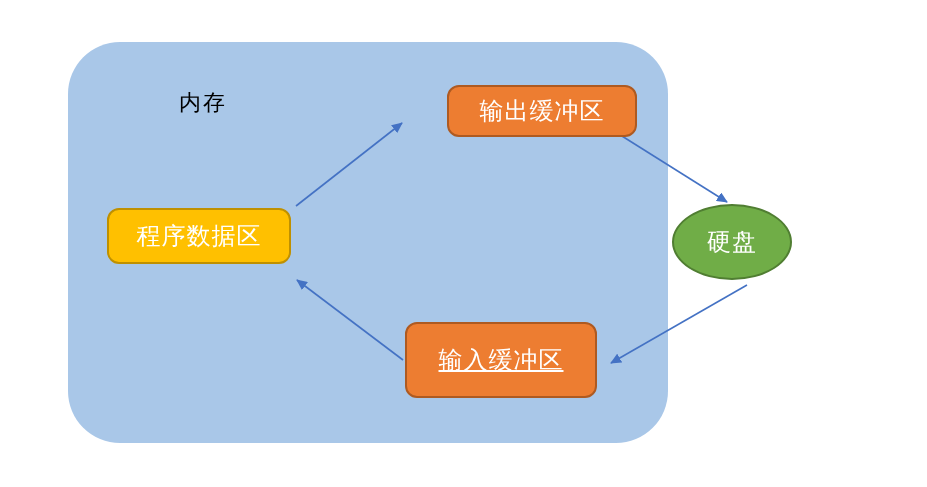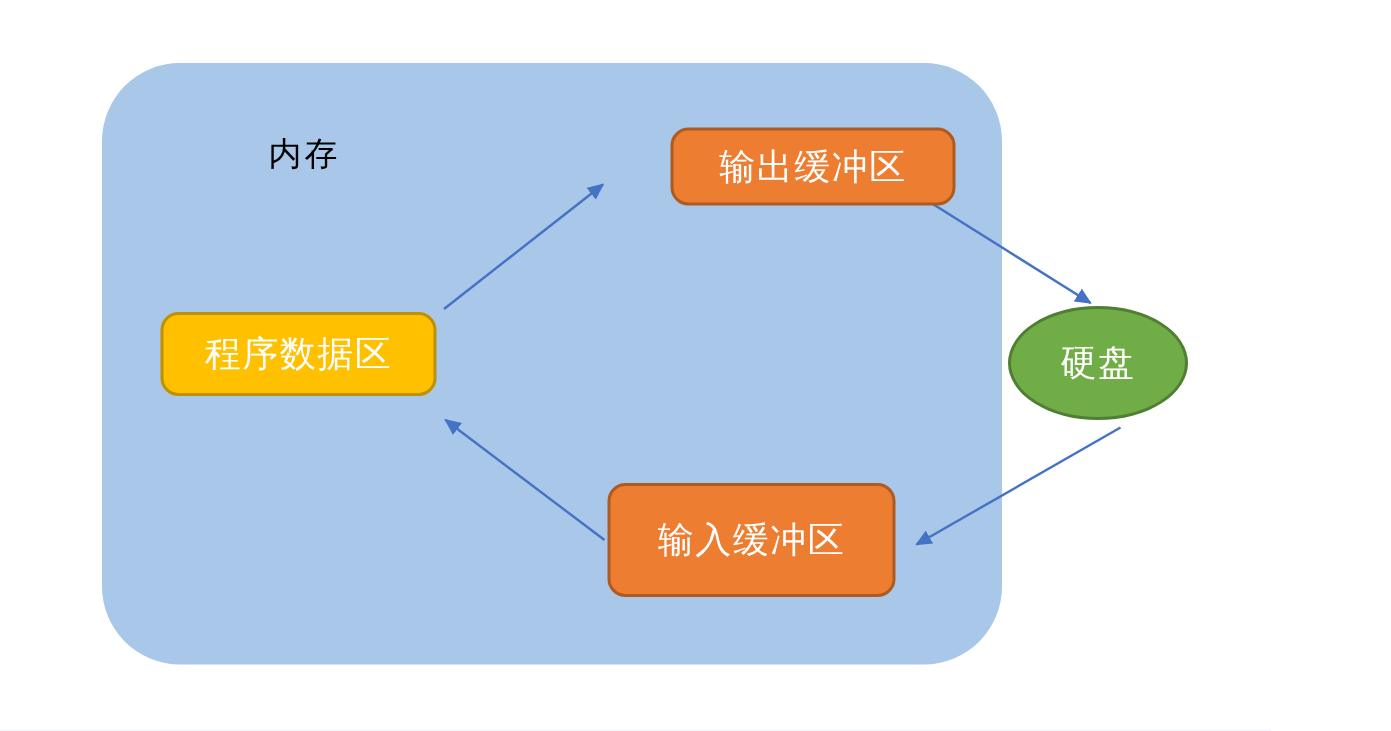--- a/index.html
+++ b/index.html
@@ -63,20 +63,21 @@
     background: #FFC000;
     border: 2px solid #BF9000;
   }
   .node-input-buffer {
     left: 405px;
     top: 322px;
     width: 192px;
     height: 76px;
     background: #ED7D31;
     border: 2px solid #AE5A21;
+    text-decoration: underline;
   }
   .node-disk {
     left: 672px;
     top: 204px;
     width: 120px;
     height: 76px;
     background: #70AD47;
     border: 2px solid #507E32;
     border-radius: 50%;
   }

